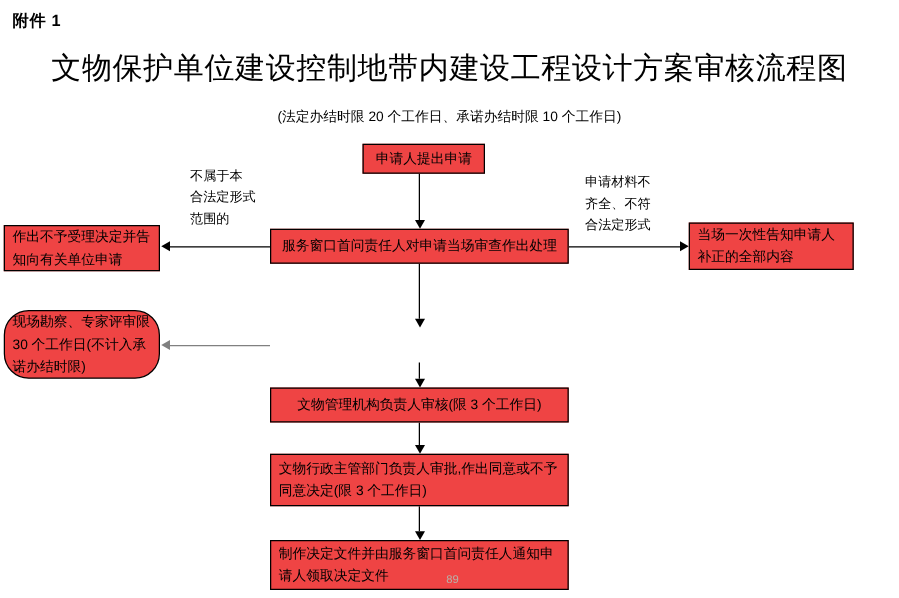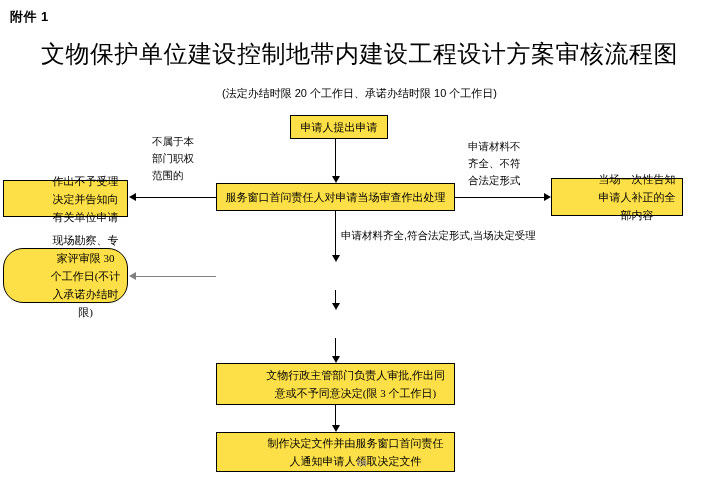--- a/index.html
+++ b/index.html
@@ -45,36 +45,35 @@
     top: 86px;
     width: 719px;
     text-align: center;
     font-size: 11px;
     white-space: nowrap;
   }
   .node {
     position: absolute;
     box-sizing: border-box;
     border: 1px solid #000000;
-    background: #fde047;
+    background: #ef4444;
     font-size: 11px;
     line-height: 18px;
     display: flex;
     align-items: center;
     z-index: 3;
-    font-family: Liberation Serif, serif;
   }
   .node .node-text {
     display: block;
     width: 100%;
     padding: 0 6px;
     box-sizing: border-box;
   }
   .node.center .node-text { text-align: center; }
-  .node.left-align .node-text { text-align: center; margin-left: 40px; }
+  .node.left-align .node-text { text-align: left; }
 
   .edge-label {
     position: absolute;
     font-size: 10.5px;
     line-height: 17px;
     white-space: pre-line;
     z-index: 4;
     background: transparent;
   }
 
@@ -137,54 +136,56 @@
   <div class="arrow down" style="left:332px; top:176px;"></div>
 
   <div class="node center" style="left:216px; top:183px; width:239px; height:28px;">
     <span class="node-text">服务窗口首问责任人对申请当场审查作出处理</span>
   </div>
 
   <div class="conn h" style="left:136px; top:197px; width:80px;"></div>
   <div class="arrow left" style="left:129px; top:193px;"></div>
 
   <div class="edge-label" style="left:152px; top:133px; width:62px;">不属于本
-部门职权
+合法定形式
 范围的</div>
 
   <div class="node left-align" style="left:3px; top:180px; width:125px; height:37px;">
     <span class="node-text">作出不予受理决定并告知向有关单位申请</span>
   </div>
 
   <div class="conn h" style="left:455px; top:197px; width:89px;"></div>
   <div class="arrow right" style="left:544px; top:193px;"></div>
 
   <div class="edge-label" style="left:468px; top:138px; width:70px;">申请材料不
 齐全、不符
 合法定形式</div>
 
   <div class="node left-align" style="left:551px; top:178px; width:132px; height:38px;">
     <span class="node-text">当场一次性告知申请人补正的全部内容</span>
   </div>
 
   <div class="conn v" style="left:335px; top:211px; height:44px;"></div>
   <div class="arrow down" style="left:332px; top:255px;"></div>
 
-  <div class="edge-label" style="left:341px; top:227px; white-space:nowrap;">申请材料齐全,符合法定形式,当场决定受理</div>
 
 
   <div class="conn h gray" style="left:136px; top:276px; width:80px;"></div>
   <div class="arrow left gray" style="left:129px; top:272px;"></div>
 
   <div class="node left-align" style="left:3px; top:248px; width:125px; height:55px;border-radius:20px;">
     <span class="node-text">现场勘察、专家评审限 30 个工作日(不计入承诺办结时限)</span>
   </div>
 
   <div class="conn v" style="left:335px; top:290px; height:13px;"></div>
   <div class="arrow down" style="left:332px; top:303px;"></div>
 
+  <div class="node center" style="left:216px; top:310px; width:239px; height:28px;">
+    <span class="node-text">文物管理机构负责人审核(限 3 个工作日)</span>
+  </div>
 
   <div class="conn v" style="left:335px; top:338px; height:18px;"></div>
   <div class="arrow down" style="left:332px; top:356px;"></div>
 
   <div class="node left-align" style="left:216px; top:363px; width:239px; height:42px;">
     <span class="node-text">文物行政主管部门负责人审批,作出同意或不予同意决定(限 3 个工作日)</span>
   </div>
 
   <div class="conn v" style="left:335px; top:405px; height:20px;"></div>
   <div class="arrow down" style="left:332px; top:425px;"></div>

